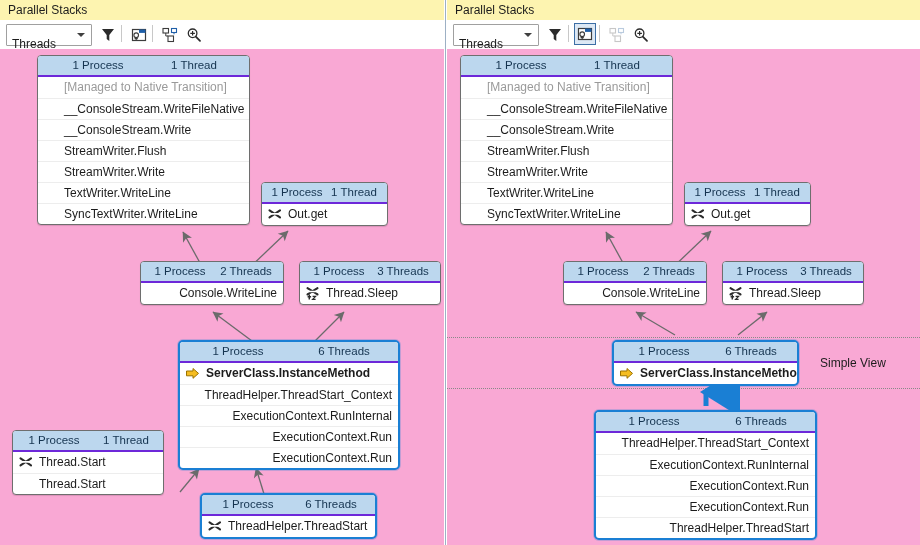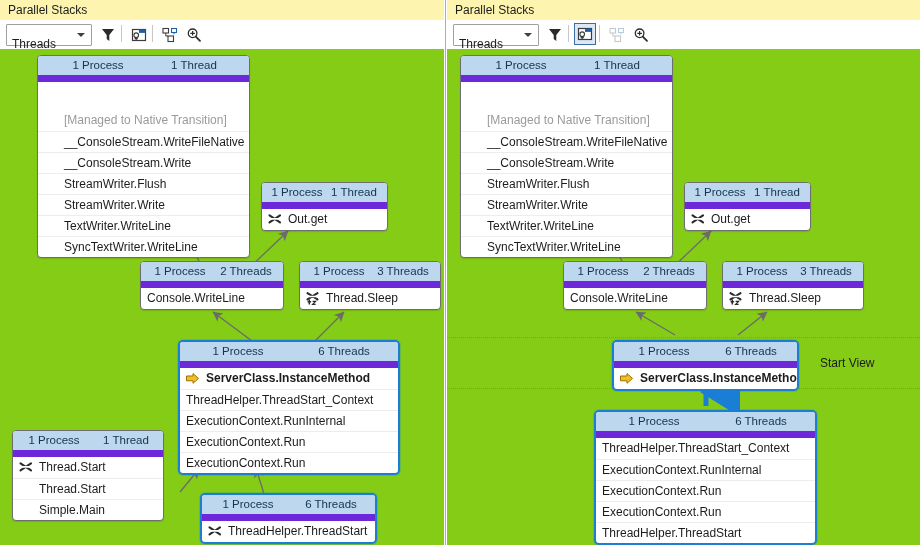--- a/index.html
+++ b/index.html
@@ -3,21 +3,21 @@
 <meta charset="utf-8">
 <style>
   html,body{margin:0;padding:0;}
   body{
     width:920px;height:545px;overflow:hidden;
     background:#ffffff;
     font-family:"Liberation Sans", sans-serif;
     font-size:12px;color:#1e1e1e;
     position:relative;
   }
-  .panel{position:absolute;top:0;height:545px;overflow:hidden;background:#84cc16;}
+  .panel{position:absolute;top:0;height:545px;overflow:hidden;background:#f9a8d4;}
   #panel-left{left:0;width:444px;}
   #panel-right{left:447px;width:473px;}
   .panel-sep{position:absolute;left:445px;top:0;width:1px;height:545px;background:#9db0c4;}
 
   
   .titlebar{
     position:absolute;left:0;top:0;right:0;height:20px;
     background:#fdf4b0;border-bottom:1px solid #f0e49a;
   }
   #panel-left .titlebar{background:#fdf4b0;}
@@ -54,36 +54,36 @@
     box-sizing:border-box;overflow:hidden;
     box-shadow:0 1px 1px rgba(0,0,0,.13);
   }
   .node.selected{
     border:2px solid #1a7fd4;border-radius:5px;
     box-shadow:0 0 0 1px rgba(26,127,212,.25);
   }
   .node .hdr{
     position:relative;height:19px;line-height:19px;
     background:#bcd7ee;color:#14334f;font-size:11.5px;
-    border-bottom:7px solid #6d28d9;
+    border-bottom:2px solid #6d28d9;
   }
   .node.selected .hdr{background:#bcd7ee;}
   .node .hdr .proc{position:absolute;left:0;top:0;text-align:center;}
   .node .hdr .thr{position:absolute;right:0;top:0;text-align:center;}
   .node .rows{position:relative;}
   .node .row{
     position:relative;height:21px;line-height:21px;
     border-top:1px solid #ededed;
     font-size:12px;color:#1c1c1c;white-space:nowrap;
     padding-left:26px;padding-right:6px;
     box-sizing:border-box;
   }
   .node .row:first-child{border-top:none;}
-  .node .row.center{text-align:left;padding-left:6px;}
-  .node .row.dim{color:#9a9a9a;margin-top:28px;}
+  .node .row.center{text-align:right;padding-left:6px;}
+  .node .row.dim{color:#9a9a9a;}
   .node .row.bold{font-weight:bold;}
   .node .row .glyph{
     position:absolute;left:5px;top:3px;width:17px;height:15px;
   }
   .node .row .glyph svg{display:block;}
 
   
   .mv-line{
     position:absolute;height:0;border-top:1px dotted #8a8a8a;
   }
@@ -259,21 +259,20 @@
       <div class="row">
         <span class="glyph">
           <svg width="17" height="15" viewBox="0 0 17 15">
             <path d="M2.5 3.3 L13 10.4 M13 3.3 L2.5 10.4" stroke="#2b2b2b" stroke-width="2.1" stroke-linecap="round"></path>
             <path d="M2.2 6.9 L13.3 6.9" stroke="#ffffff" stroke-width="1.6"></path>
           </svg>
         </span>
         <span>Thread.Start</span>
       </div>
       <div class="row">Thread.Start</div>
-      <div class="row">Simple.Main</div>
     </div>
   </div>
 
   <div class="node selected" id="l-n6" style="left:200px;top:493px;width:177px;">
     <div class="hdr">
       <span class="proc" style="left:8px;width:76px;">1 Process</span>
       <span class="thr" style="right:8px;width:72px;">6 Threads</span>
     </div>
     <div class="rows">
       <div class="row">
@@ -342,21 +341,21 @@
           <circle cx="6.6" cy="6.3" r="4.3" fill="none" stroke="#2b2b2b" stroke-width="1.3"></circle>
           <path d="M9.8 9.6 L14 13.8" stroke="#2b2b2b" stroke-width="1.8" stroke-linecap="round"></path>
           <path d="M4.3 6.3 L8.9 6.3 M6.6 4 L6.6 8.6" stroke="#2b2b2b" stroke-width="1.2"></path>
         </svg>
       </span>
     </div>
   </div>
 
   <div class="mv-line" style="left:0;top:337px;width:473px;"></div>
   <div class="mv-line" style="left:0;top:388px;width:473px;"></div>
-  <span class="mv-label" style="left:373px;top:356px;">Start View</span>
+  <span class="mv-label" style="left:373px;top:356px;">Simple View</span>
 
   <svg class="edges">
     <defs>
       <marker id="ahR" markerWidth="9" markerHeight="9" refX="7.6" refY="4.5" orient="auto">
         <path d="M0.4,0.6 L8,4.5 L0.4,8.4 L2.3,4.5 Z" fill="#6b6b6b"></path>
       </marker>
       <marker id="ahBlue" markerWidth="10" markerHeight="10" refX="5" refY="1.2" orient="auto">
         <path d="M5,0 L10,8 L0,8 Z" fill="#1a7fd4"></path>
       </marker>
     </defs>

